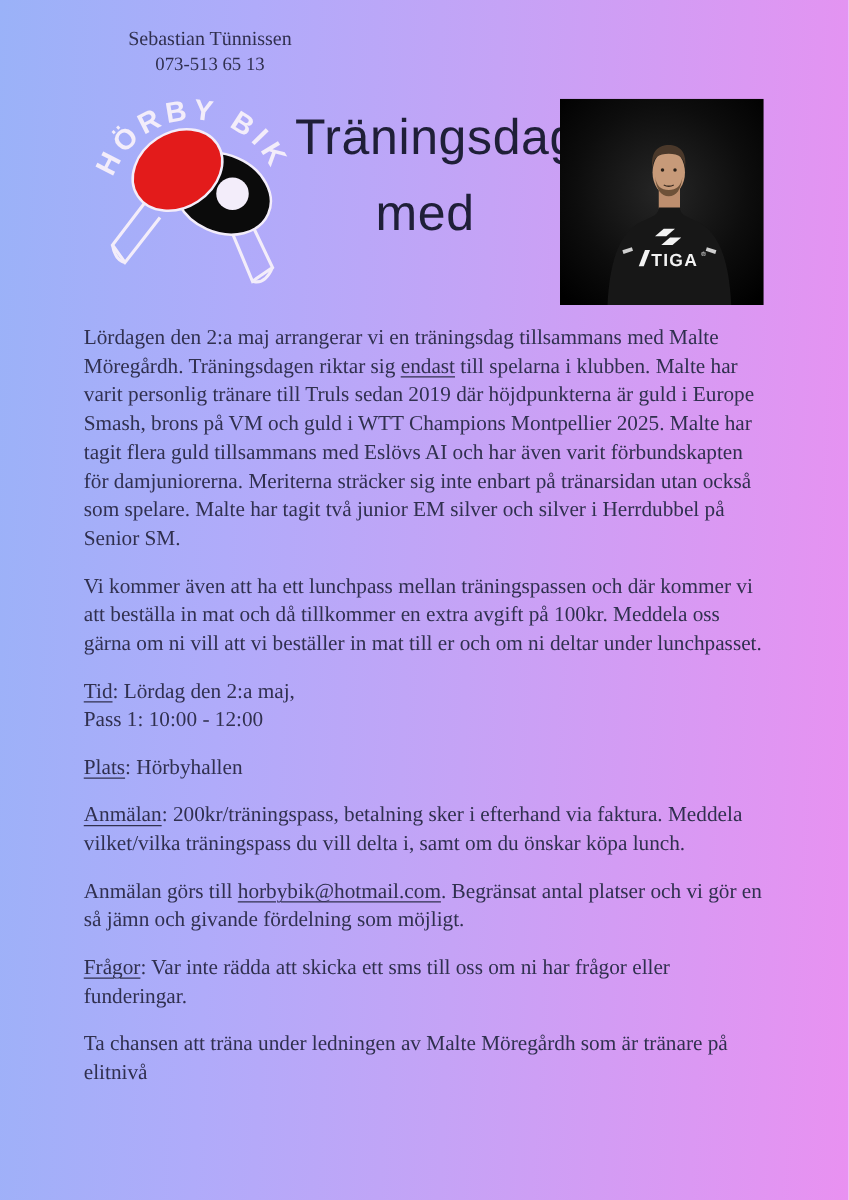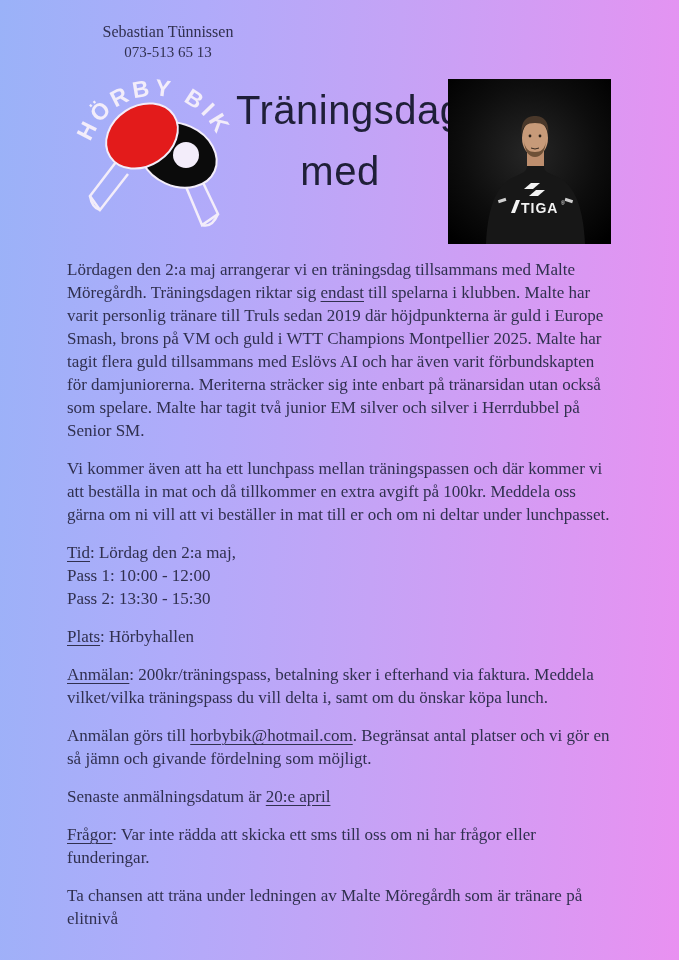--- a/index.html
+++ b/index.html
@@ -120,22 +120,20 @@
         <text x="113" y="126" font-size="5">®</text>
       </g>
     </svg>
   </div>
 
   <div class="body-text">
       <p class="para"><span>Lördagen den 2:a maj arrangerar vi en träningsdag tillsammans med Malte Möregårdh. Träningsdagen riktar sig </span><span class="u">endast</span><span> till spelarna i klubben. Malte har varit personlig tränare till Truls sedan 2019 där höjdpunkterna är guld i Europe Smash, brons på VM och guld i WTT Champions Montpellier 2025. Malte har tagit flera guld tillsammans med Eslövs AI och har även varit förbundskapten för damjuniorerna. Meriterna sträcker sig inte enbart på tränarsidan utan också som spelare. Malte har tagit två junior EM silver och silver i Herrdubbel på Senior SM.</span></p>
       <p class="para"><span>Vi kommer även att ha ett lunchpass mellan träningspassen och där kommer vi att beställa in mat och då tillkommer en extra avgift på 100kr. Meddela oss gärna om ni vill att vi beställer in mat till er och om ni deltar under lunchpasset.</span></p>
       <p class="para"><span class="u">Tid</span><span>: Lördag den 2:a maj,</span></p>
       <p class="para tight"><span>Pass 1: 10:00 - 12:00</span></p>
-      <p class="para tight"><span>Pass 2: 13:30 - 15:30</span></p>
       <p class="para"><span class="u">Plats</span><span>: Hörbyhallen</span></p>
       <p class="para"><span class="u">Anmälan</span><span>: 200kr/träningspass, betalning sker i efterhand via faktura. Meddela vilket/vilka träningspass du vill delta i, samt om du önskar köpa lunch.</span></p>
       <p class="para"><span>Anmälan görs till </span><a class="u">horbybik@hotmail.com</a><span>. Begränsat antal platser och vi gör en så jämn och givande fördelning som möjligt.</span></p>
-      <p class="para"><span>Senaste anmälningsdatum är </span><span class="u">20:e april </span></p>
       <p class="para"><span class="u">Frågor</span><span>: Var inte rädda att skicka ett sms till oss om ni har frågor eller funderingar.</span></p>
       <p class="para"><span>Ta chansen att träna under ledningen av Malte Möregårdh som är tränare på elitnivå</span></p>
     </div>
 
 </div>
 
 </body></html>

